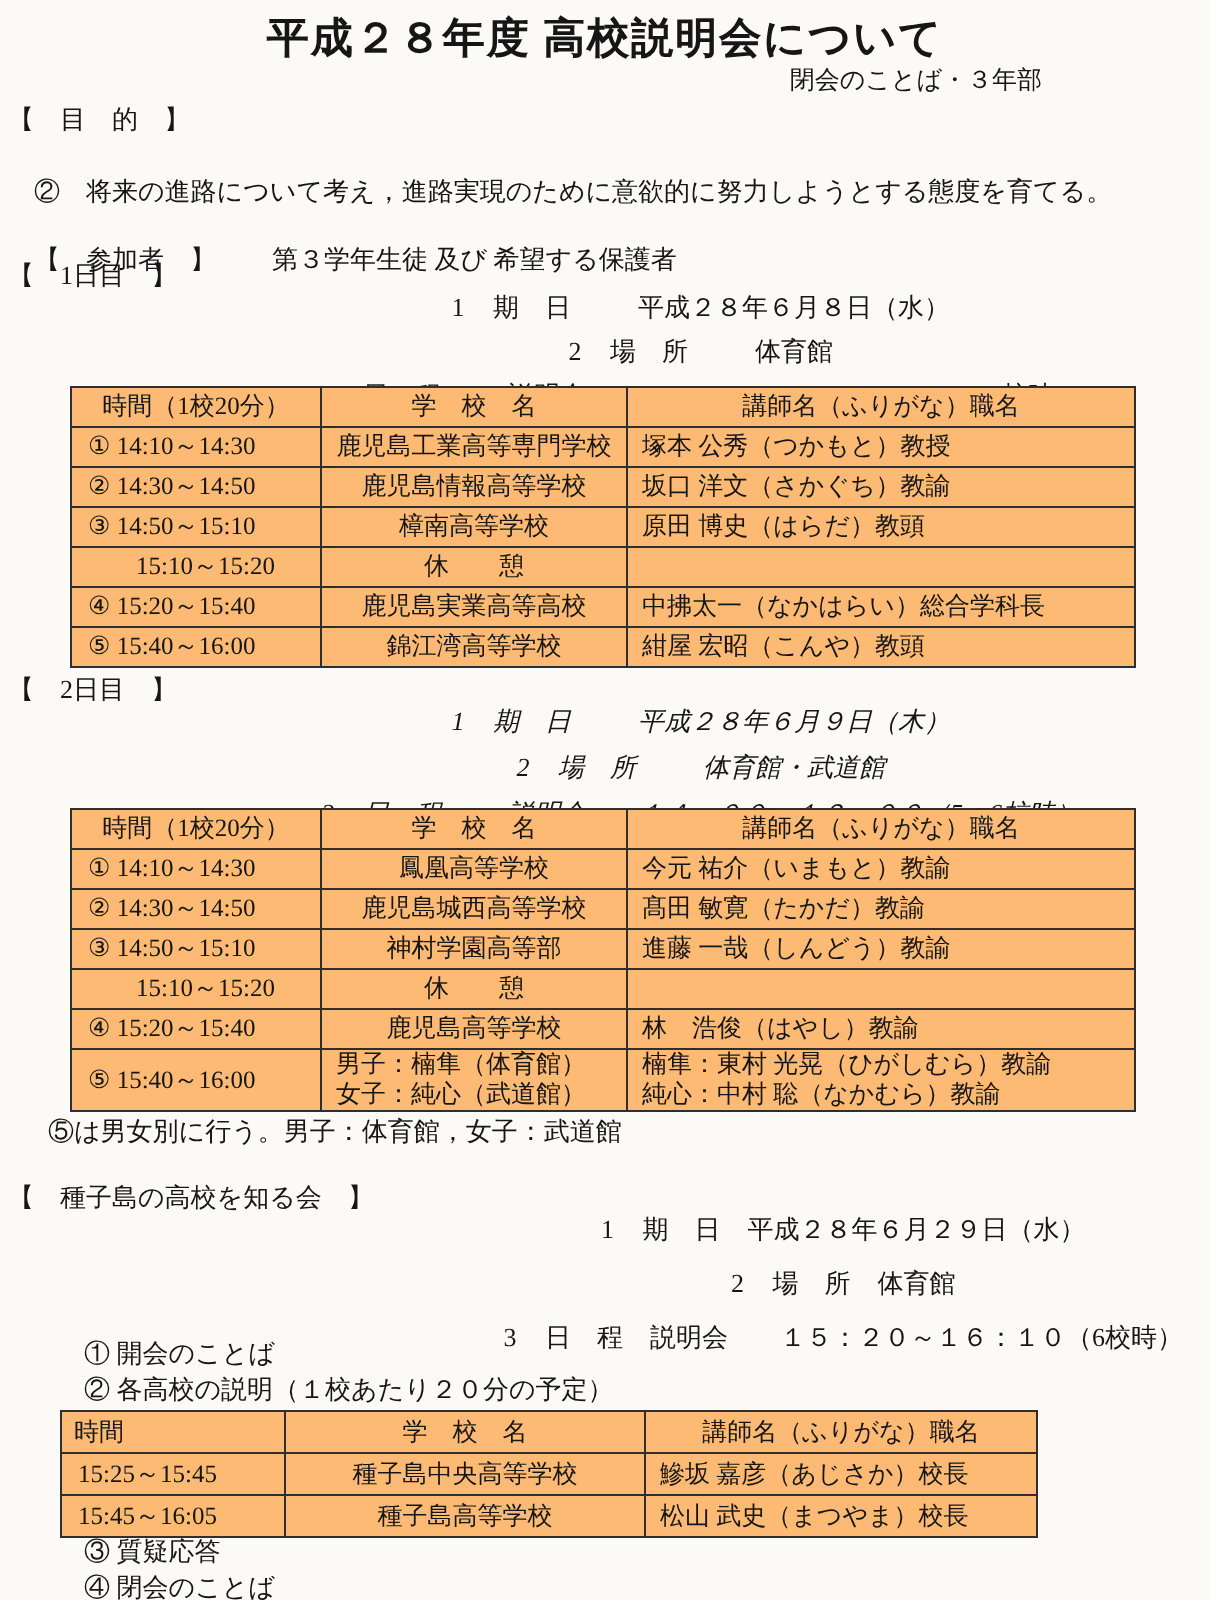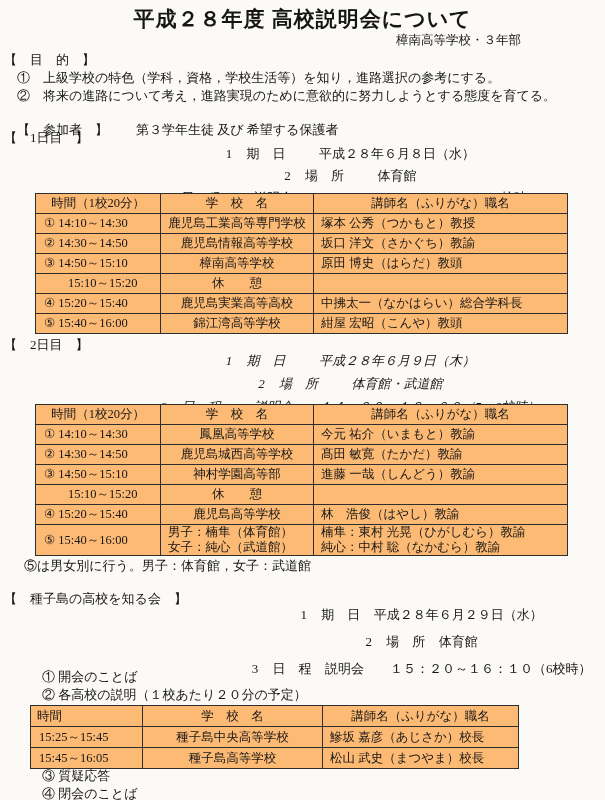--- a/index.html
+++ b/index.html
@@ -71,24 +71,23 @@
   .ag2{top:686px;}
   .ag3{top:767px;}
   .ag4{top:785px;}
 </style>
 </head>
 <body>
 
 <div class="page">
 
   <div class="abs title">平成２８年度 高校説明会について</div>
-  <div class="abs byline">樟南高等学校・３年部</div>
+  <div class="abs byline">閉会のことば・３年部</div>
 
   <div class="abs purpose-heading bracket-heading">【　目　的　】</div>
-  <div class="abs p-item1">①　上級学校の特色（学科，資格，学校生活等）を知り，進路選択の参考にする。</div>
   <div class="abs p-item2">②　将来の進路について考え，進路実現のために意欲的に努力しようとする態度を育てる。</div>
 
   <div class="abs participants">
     <span class="ph bracket-heading">【　参加者　】</span><span>第３学年生徒 及び 希望する保護者</span>
   </div>
 
   <div class="abs day day1">
     <span class="dh bracket-heading">【　1日目　】</span>
     <div class="info">
       <div class="info-line">

